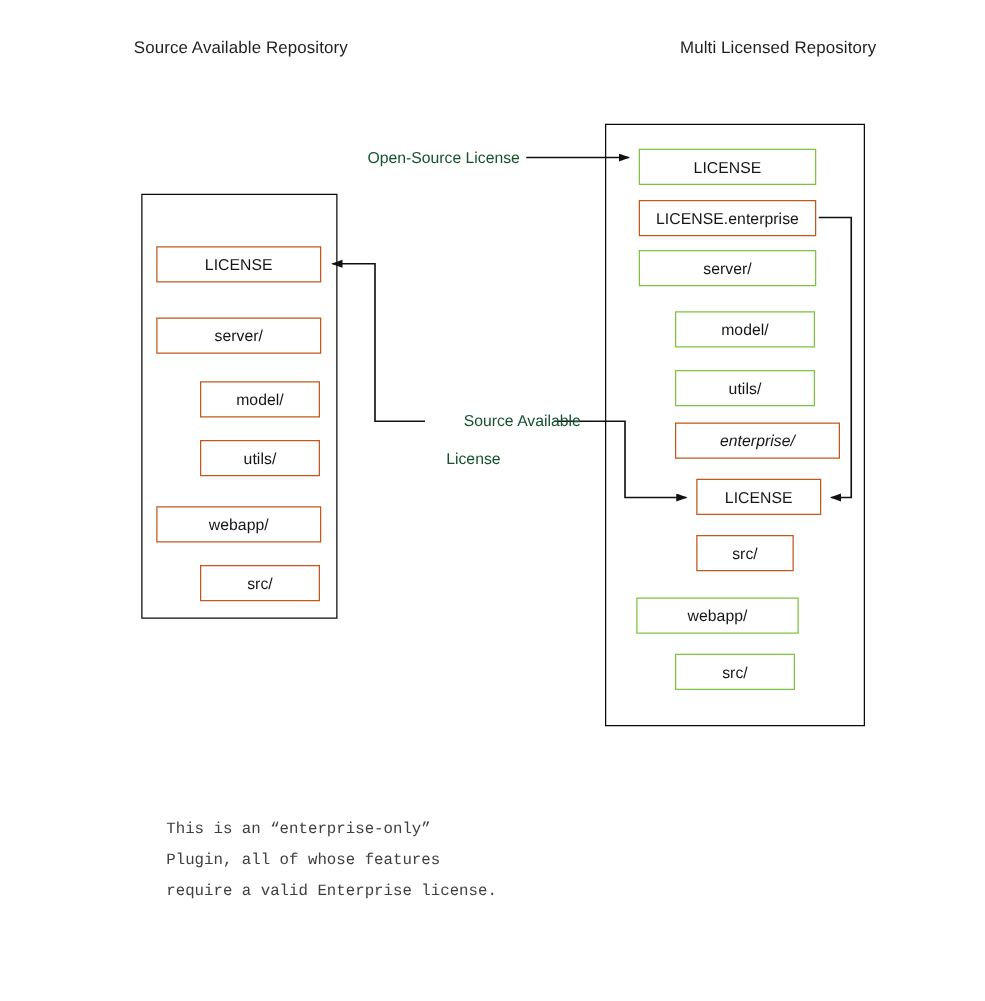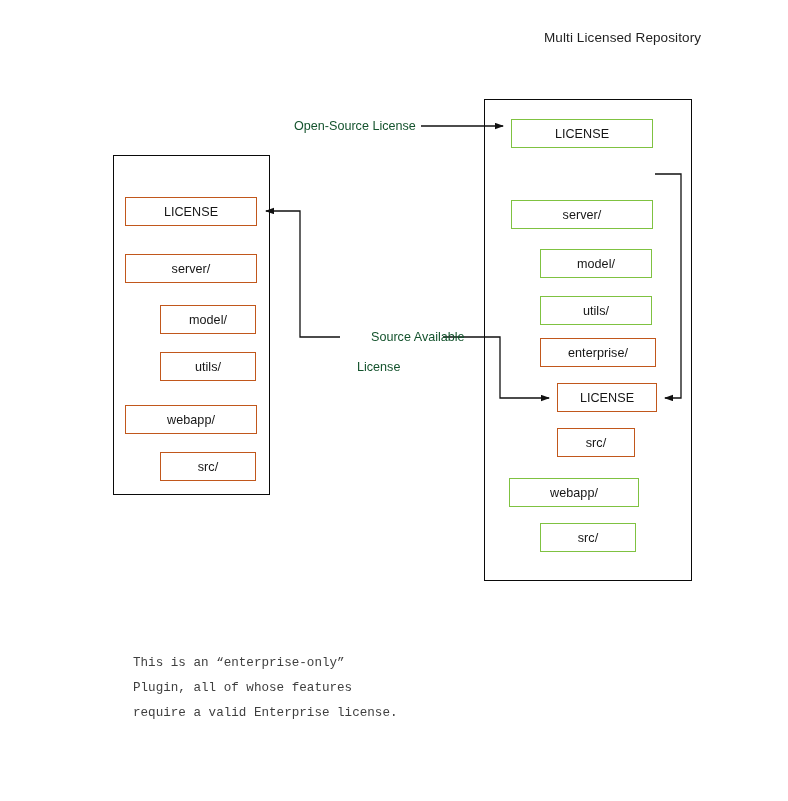--- a/index.html
+++ b/index.html
@@ -83,37 +83,39 @@
     margin-left: 40px;
   }
   #caption-left  { left: 93px;  top: 651px; }
   #caption-right { left: 428px; top: 651px; }
 </style>
 </head>
 <body>
 
 <div id="canvas">
 
+  <div class="repo-title" id="title-left">Source Available Repository</div>
   <div class="repo-title" id="title-right">Multi Licensed Repository</div>
 
   <div class="container-box" id="repo-left-container" style="border-color: rgb(10, 10, 10);"></div>
   <div class="container-box" id="repo-right-container" style="border-color: rgb(10, 10, 10);"></div>
 
   <div class="node orange" id="l-node-0" style="left: 125px; top: 197px; width: 132px; height: 29px; border-color: rgb(193, 87, 28);">LICENSE</div>
   <div class="node orange" id="l-node-1" style="left: 125px; top: 254px; width: 132px; height: 29px; border-color: rgb(193, 87, 28);">server/</div>
   <div class="node orange" id="l-node-2" style="left: 160px; top: 305px; width: 96px; height: 29px; border-color: rgb(193, 87, 28);">model/</div>
   <div class="node orange" id="l-node-3" style="left: 160px; top: 352px; width: 96px; height: 29px; border-color: rgb(193, 87, 28);">utils/</div>
   <div class="node orange" id="l-node-4" style="left: 125px; top: 405px; width: 132px; height: 29px; border-color: rgb(193, 87, 28);">webapp/</div>
   <div class="node orange" id="l-node-5" style="left: 160px; top: 452px; width: 96px; height: 29px; border-color: rgb(193, 87, 28);">src/</div>
 
   <div class="node green" id="r-node-0" style="left: 511px; top: 119px; width: 142px; height: 29px; border-color: rgb(127, 194, 65);">LICENSE</div>
+  <div class="node orange" id="r-node-1" style="left: 511px; top: 160px; width: 142px; height: 29px; border-color: rgb(193, 87, 28);">LICENSE.enterprise</div>
   <div class="node green" id="r-node-2" style="left: 511px; top: 200px; width: 142px; height: 29px; border-color: rgb(127, 194, 65);">server/</div>
   <div class="node green" id="r-node-3" style="left: 540px; top: 249px; width: 112px; height: 29px; border-color: rgb(127, 194, 65);">model/</div>
   <div class="node green" id="r-node-4" style="left: 540px; top: 296px; width: 112px; height: 29px; border-color: rgb(127, 194, 65);">utils/</div>
-  <div class="node orange" id="r-node-5" style="left: 540px; top: 338px; width: 116px; height: 29px; border-color: rgb(193, 87, 28);">enterprise/</div>
+  <div class="node orange" id="r-node-5" style="left: 540px; top: 338px; width: 132px; height: 29px; border-color: rgb(193, 87, 28); font-style: italic;">enterprise/</div>
   <div class="node orange" id="r-node-6" style="left: 557px; top: 383px; width: 100px; height: 29px; border-color: rgb(193, 87, 28);">LICENSE</div>
   <div class="node orange" id="r-node-7" style="left: 557px; top: 428px; width: 78px; height: 29px; border-color: rgb(193, 87, 28);">src/</div>
   <div class="node green" id="r-node-8" style="left: 509px; top: 478px; width: 130px; height: 29px; border-color: rgb(127, 194, 65);">webapp/</div>
   <div class="node green" id="r-node-9" style="left: 540px; top: 523px; width: 96px; height: 29px; border-color: rgb(127, 194, 65);">src/</div>
 
   <svg class="wires" viewBox="0 0 788 801">
     <defs>
       <marker id="arrow" markerWidth="9" markerHeight="9" refX="8" refY="3.2" orient="auto" markerUnits="userSpaceOnUse">
         <path d="M0,0 L9,3.2 L0,6.4 z" fill="#111111"></path>
       </marker>

